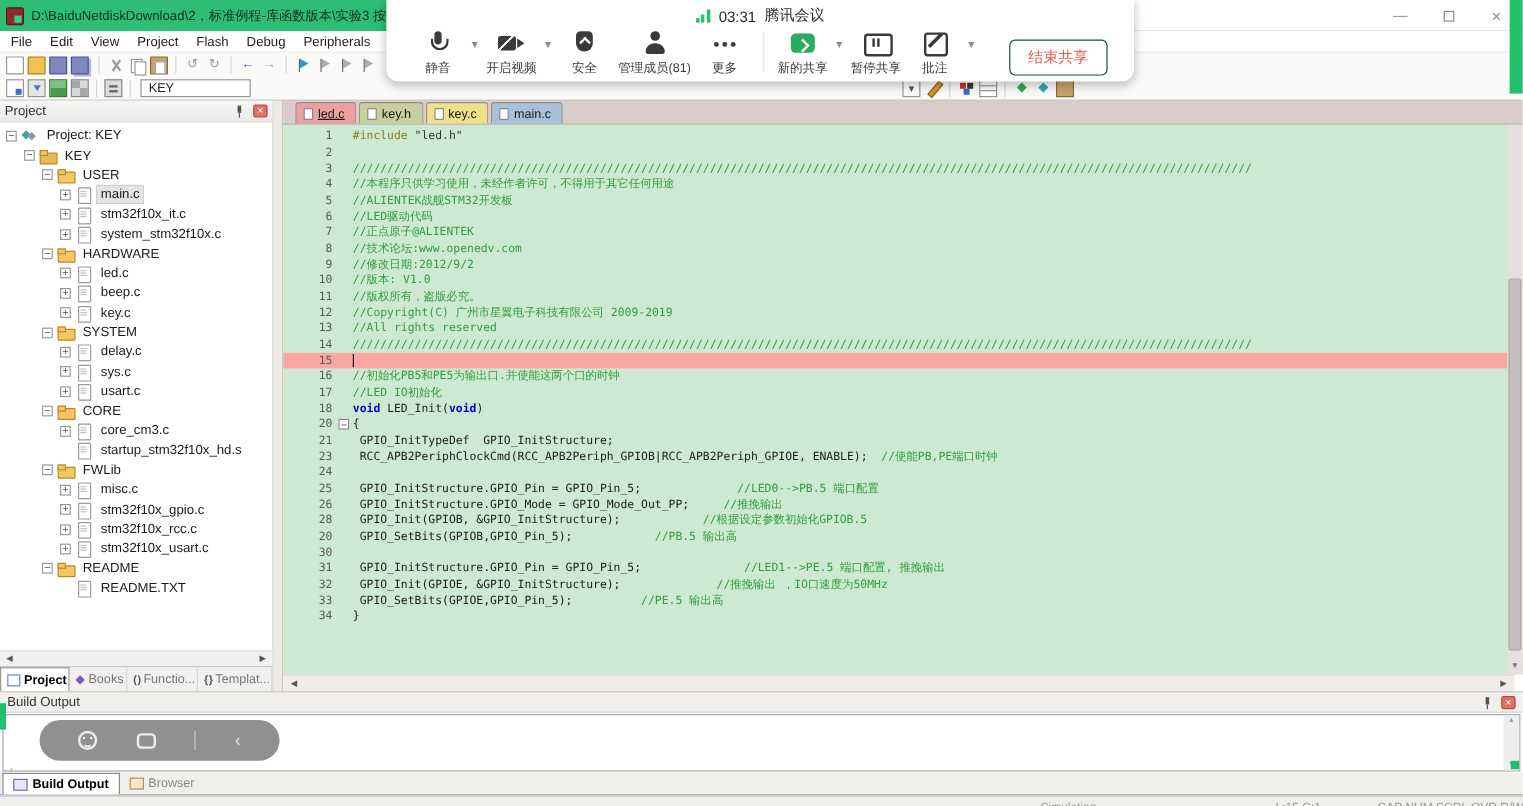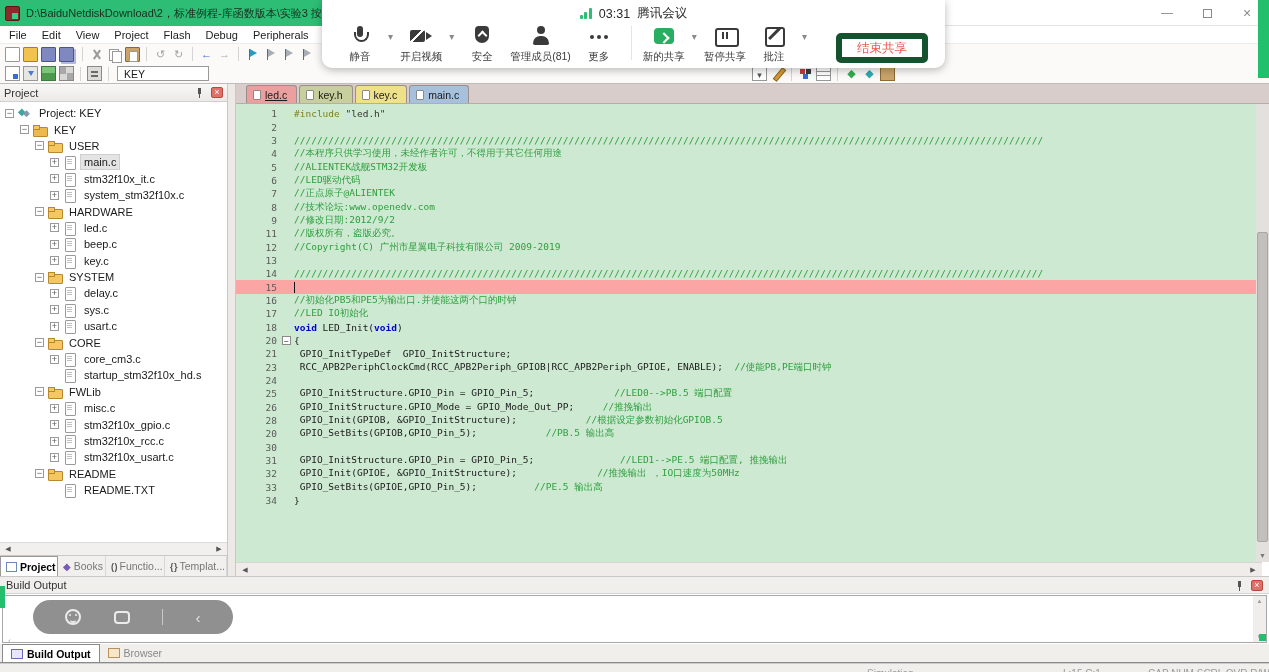--- a/index.html
+++ b/index.html
@@ -172,21 +172,21 @@
   .mi-shield::after { content:""; position:absolute; left:10px; top:8px; width:5px; height:5px; border-top:2px solid #fff; border-right:2px solid #fff; transform:rotate(-45deg); }
   .mi-members::before { content:""; position:absolute; left:9px; top:2px; width:8px; height:8px; border-radius:50%; background:#3a3a3a; }
   .mi-members::after { content:""; position:absolute; left:5px; top:12px; width:16px; height:9px; border-radius:8px 8px 2px 2px; background:#3a3a3a; }
   .mi-more::before { content:""; position:absolute; left:4px; top:11px; width:4px; height:4px; border-radius:50%; background:#3a3a3a; box-shadow:7px 0 0 #3a3a3a, 14px 0 0 #3a3a3a; }
   .mi-share-new::before { content:""; position:absolute; left:3px; top:4px; width:20px; height:16px; background:#27ae60; border-radius:4px; }
   .mi-share-new::after { content:""; position:absolute; left:9px; top:10px; width:6px; height:6px; border-top:2px solid #fff; border-right:2px solid #fff; transform:rotate(45deg); }
   .mi-share-pause::before { content:""; position:absolute; left:3px; top:4px; width:20px; height:15px; border:2px solid #3a3a3a; border-radius:3px; }
   .mi-share-pause::after { content:""; position:absolute; left:10px; top:8px; width:2px; height:7px; background:#3a3a3a; box-shadow:4px 0 0 #3a3a3a; }
   .mi-annotate::before { content:""; position:absolute; left:4px; top:3px; width:16px; height:16px; border:2px solid #3a3a3a; border-radius:3px; }
   .mi-annotate::after { content:""; position:absolute; left:12px; top:2px; width:2.5px; height:15px; background:#3a3a3a; transform:rotate(45deg); }
-  .end-share { margin:9px 0 0 22px; height:30px; padding:0 15px; background:#fff; border:6px solid #14532d; border-radius:5px; color:#e85a50; font-size:12.5px; font-family:Liberation Serif, serif; }
+  .end-share { margin:9px 0 0 22px; height:30px; padding:0 15px; background:#fff; border:1px solid #14532d; border-radius:5px; color:#e85a50; font-size:12.5px; font-family:Liberation Serif, serif; }
 
   
   .video-panel { position:absolute; left:1077px; top:78px; width:188px; height:144px; z-index:90; background:#141416; }
   .vp-head { height:24px; background:#3c3c40; display:flex; align-items:center; }
   .vp-micbox { width:24px; height:24px; background:#323236; display:flex; align-items:center; justify-content:center; }
   .wmic { width:12px; height:14px; position:relative; }
   .wmic::before { content:""; position:absolute; left:4px; top:1px; width:4px; height:7px; background:#d8d8d8; border-radius:2px; }
   .wmic::after { content:""; position:absolute; left:2px; top:5px; width:7px; height:5px; border:1.5px solid #d8d8d8; border-top:none; border-radius:0 0 5px 5px; }
   .vp-speaking { font-size:11px; color:#e4e4e4; margin-left:8px; flex:1; }
   .vp-logo { position:relative; width:40px; height:18px; margin-right:10px; opacity:.55; }
@@ -459,23 +459,24 @@
       <div>
           <div class="cl"><span class="lnum">1</span><span class="lfold"></span><span class="lcode"><span class="sy-d">#include</span><span class="sy-t"> </span><span class="sy-s">"led.h"</span></span></div>
           <div class="cl"><span class="lnum">2</span><span class="lfold"></span><span class="lcode"></span></div>
           <div class="cl"><span class="lnum">3</span><span class="lfold"></span><span class="lcode"><span class="sy-c">///////////////////////////////////////////////////////////////////////////////////////////////////////////////////////////////////</span></span></div>
           <div class="cl"><span class="lnum">4</span><span class="lfold"></span><span class="lcode"><span class="sy-c">//本程序只供学习使用，未经作者许可，不得用于其它任何用途</span></span></div>
           <div class="cl"><span class="lnum">5</span><span class="lfold"></span><span class="lcode"><span class="sy-c">//ALIENTEK战舰STM32开发板</span></span></div>
           <div class="cl"><span class="lnum">6</span><span class="lfold"></span><span class="lcode"><span class="sy-c">//LED驱动代码</span></span></div>
           <div class="cl"><span class="lnum">7</span><span class="lfold"></span><span class="lcode"><span class="sy-c">//正点原子@ALIENTEK</span></span></div>
           <div class="cl"><span class="lnum">8</span><span class="lfold"></span><span class="lcode"><span class="sy-c">//技术论坛:www.openedv.com</span></span></div>
           <div class="cl"><span class="lnum">9</span><span class="lfold"></span><span class="lcode"><span class="sy-c">//修改日期:2012/9/2</span></span></div>
+          <div class="cl"><span class="lnum">10</span><span class="lfold"></span><span class="lcode"><span class="sy-c">//版本: V1.0</span></span></div>
           <div class="cl"><span class="lnum">11</span><span class="lfold"></span><span class="lcode"><span class="sy-c">//版权所有，盗版必究。</span></span></div>
           <div class="cl"><span class="lnum">12</span><span class="lfold"></span><span class="lcode"><span class="sy-c">//Copyright(C) 广州市星翼电子科技有限公司 2009-2019</span></span></div>
-          <div class="cl"><span class="lnum">13</span><span class="lfold"></span></div>
+          <div class="cl"><span class="lnum">13</span><span class="lfold"></span><span class="lcode"><span class="sy-c">//All rights reserved</span></span></div>
           <div class="cl"><span class="lnum">14</span><span class="lfold"></span><span class="lcode"><span class="sy-c">///////////////////////////////////////////////////////////////////////////////////////////////////////////////////////////////////</span></span></div>
           <div class="cl cur"><span class="lnum">15</span><span class="lfold"></span><span class="lcode"><span class="caret"></span></span></div>
           <div class="cl"><span class="lnum">16</span><span class="lfold"></span><span class="lcode"><span class="sy-c">//初始化PB5和PE5为输出口.并使能这两个口的时钟</span></span></div>
           <div class="cl"><span class="lnum">17</span><span class="lfold"></span><span class="lcode"><span class="sy-c">//LED IO初始化</span></span></div>
           <div class="cl"><span class="lnum">18</span><span class="lfold"></span><span class="lcode"><span class="sy-k">void</span><span class="sy-t"> LED_Init(</span><span class="sy-k">void</span><span class="sy-t">)</span></span></div>
           <div class="cl"><span class="lnum">20</span><span class="lfold fbox">−</span><span class="lcode"><span class="sy-t">{</span></span></div>
           <div class="cl"><span class="lnum">21</span><span class="lfold"></span><span class="lcode"><span class="sy-t"> GPIO_InitTypeDef  GPIO_InitStructure;</span></span></div>
           <div class="cl"><span class="lnum">23</span><span class="lfold"></span><span class="lcode"><span class="sy-t"> RCC_APB2PeriphClockCmd(RCC_APB2Periph_GPIOB|RCC_APB2Periph_GPIOE, ENABLE);  </span><span class="sy-c">//使能PB,PE端口时钟</span></span></div>
           <div class="cl"><span class="lnum">24</span><span class="lfold"></span><span class="lcode"></span></div>
           <div class="cl"><span class="lnum">25</span><span class="lfold"></span><span class="lcode"><span class="sy-t"> GPIO_InitStructure.GPIO_Pin = GPIO_Pin_5;              </span><span class="sy-c">//LED0--&gt;PB.5 端口配置</span></span></div>

